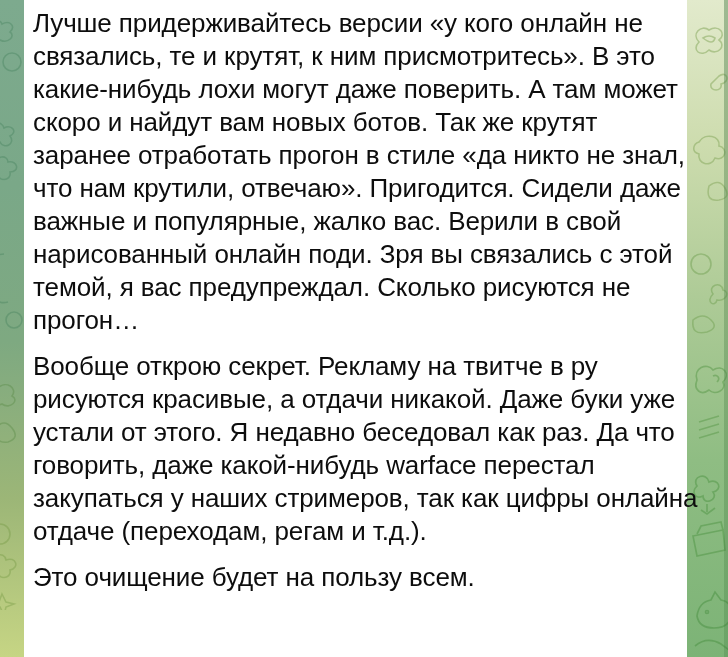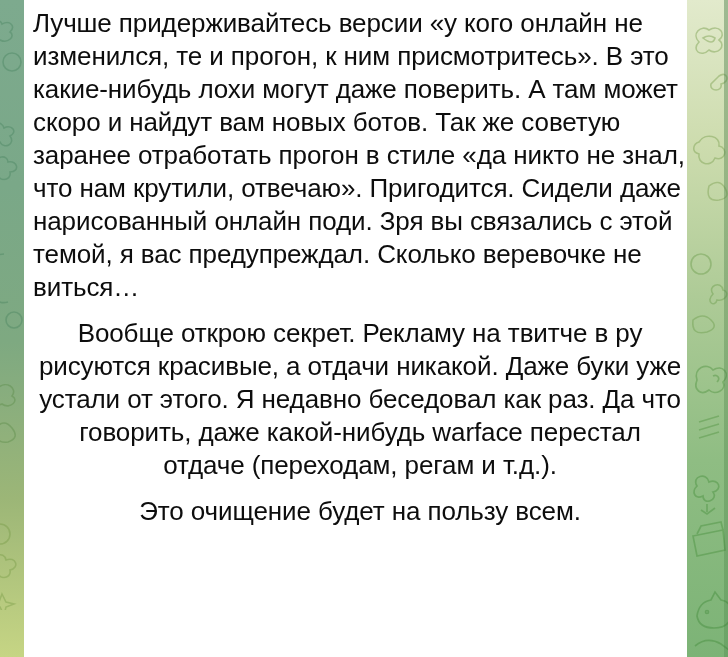--- a/index.html
+++ b/index.html
@@ -37,21 +37,21 @@
   
   .bubble {
     position: absolute; left: 24px; right: 41px; top: 0; bottom: 0;
     background: #ffffff;
   }
   .message {
     position: absolute; left: 9px; top: 7px; right: 0;
     font-size: 26px; line-height: 33px; font-weight: 400;
     letter-spacing: -0.1px;
   }
-  .para + .para { margin-top: 13px; text-align: center; }
+  .para + .para { margin-top: 13px; }
   .line { white-space: nowrap; }
 </style>
 </head>
 <body>
 
 <div class="stage">
 
   <div class="strip strip-left">
     <div class="doodle" style="left:-14px; top:18px;">
       <svg width="36" height="60" viewBox="0 0 36 60" fill="none" stroke="#3f7d58" stroke-width="1.6">
@@ -128,34 +128,36 @@
         <path d="M2 56 q12 -10 26 -2 l8 6"></path>
       </svg>
     </div>
     <div class="edge-dark"></div>
   </div>
 
   <div class="bubble">
     <div class="message" style="color: rgb(13, 13, 13);">
         <div class="para">
           <div class="line">Лучше придерживайтесь версии «у кого онлайн не</div>
-          <div class="line">изменился, те и прогон, к ним присмотритесь». В это</div>
+          <div class="line">связались, те и крутят, к ним присмотритесь». В это</div>
           <div class="line">какие-нибудь лохи могут даже поверить. А там может</div>
-          <div class="line">скоро и найдут вам новых ботов. Так же советую</div>
+          <div class="line">скоро и найдут вам новых ботов. Так же крутят</div>
           <div class="line">заранее отработать прогон в стиле «да никто не знал,</div>
           <div class="line">что нам крутили, отвечаю». Пригодится. Сидели даже</div>
+          <div class="line">важные и популярные, жалко вас. Верили в свой</div>
           <div class="line">нарисованный онлайн поди. Зря вы связались с этой</div>
-          <div class="line">темой, я вас предупреждал. Сколько веревочке не</div>
-          <div class="line">виться…</div>
+          <div class="line">темой, я вас предупреждал. Сколько рисуются не</div>
+          <div class="line">прогон…</div>
         </div>
         <div class="para">
           <div class="line">Вообще открою секрет. Рекламу на твитче в ру</div>
           <div class="line">рисуются красивые, а отдачи никакой. Даже буки уже</div>
           <div class="line">устали от этого. Я недавно беседовал как раз. Да что</div>
           <div class="line">говорить, даже какой-нибудь warface перестал</div>
+          <div class="line">закупаться у наших стримеров, так как цифры онлайна</div>
           <div class="line">отдаче (переходам, регам и т.д.).</div>
         </div>
         <div class="para">
           <div class="line">Это очищение будет на пользу всем.</div>
         </div>
       </div>
   </div>
 
 </div>
 

